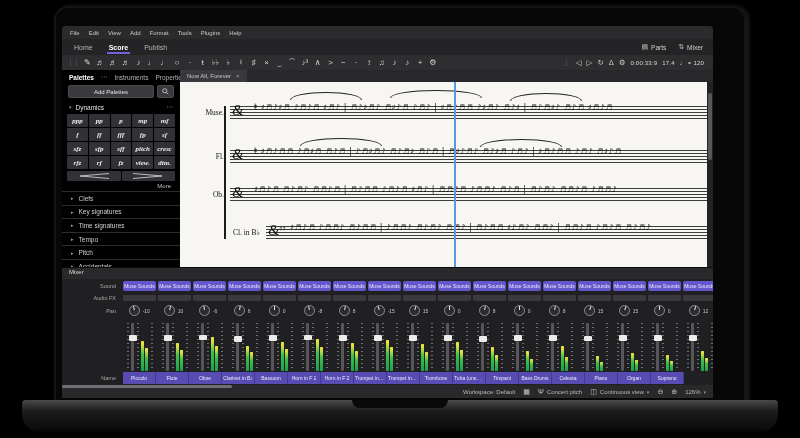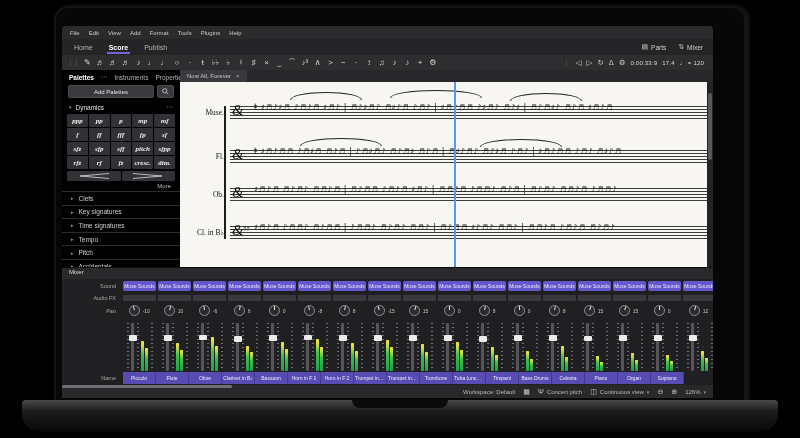--- a/index.html
+++ b/index.html
@@ -243,25 +243,25 @@
             <div class="dyn-cell">mf</div>
             <div class="dyn-cell">f</div>
             <div class="dyn-cell">ff</div>
             <div class="dyn-cell">fff</div>
             <div class="dyn-cell">fp</div>
             <div class="dyn-cell">sf</div>
             <div class="dyn-cell">sfz</div>
             <div class="dyn-cell">sfp</div>
             <div class="dyn-cell">sff</div>
             <div class="dyn-cell">pitch</div>
-            <div class="dyn-cell">sfpp</div>
+            <div class="dyn-cell">cresc</div>
             <div class="dyn-cell">rfz</div>
             <div class="dyn-cell">rf</div>
             <div class="dyn-cell">fz</div>
-            <div class="dyn-cell">cresc.</div>
+            <div class="dyn-cell">view.</div>
             <div class="dyn-cell">dim.</div>
           </div>
         <div class="hairpin-row">
           <div class="hairpin-cell">
             <span class="svg-ic">
               <svg width="30" height="6" viewBox="0 0 30 6">
                   <path d="M30 0.5 L1 3 L30 5.5" fill="none" stroke="#e0e0e0" stroke-width="0.8"></path>
                 </svg>
             </span>
           </div>
@@ -334,21 +334,21 @@
                     <span class="notes">ŧ  ♯♬♪♬♬ ♪♬♯♬ ♬♪♬ | ♪♬♯♬♪ ♬♪♬♯ ♬♪♬ | ♬♯♪♬♪ ♬♪♯♬ ♪♬♪ | ♯♬♪♬♬ ♪♬♪ ♬♯♪♬</span>
                   </div>
                 </div>
                 <div class="staff-row" style="top: 106px;">
                   <div class="staff-label">Ob.</div>
                   <div class="staff">
                     <span class="clef">&amp;</span>
                     <span class="notes">♯♬♪♬ ♬♪♬♪ ♬♬♪♬ | ♬♪♬♬ ♪♬♪♬ ♯♬♪ | ♬♬♪♬ ♪♬♬♪ ♬♪♬ | ♬♪♬♪ ♬♬♪♬ ♪♬♬♪</span>
                   </div>
                 </div>
-                <div class="staff-row" style="top: 144px;">
+                <div class="staff-row" style="top: 144px; padding-left: 36px;">
                   <div class="staff-label">Cl. in B♭</div>
                   <div class="staff">
                     <span class="clef">&amp;</span>
                     <span class="keysig">♯♯</span>
                     <span class="notes">♯♬♪♬ ♪♬♬♪ ♬♪♬♬ | ♪♬♬♪ ♬♪♬♪ ♬♬♪ | ♬♪♬♬ ♯♪♬♪ ♬♬♪ | ♬♬♪♬ ♪♬♪♬ ♬♪♬♪</span>
                   </div>
                 </div>
               </div>
             <div class="playhead" id="playhead" style="left: 52%;"></div>
           </div>

